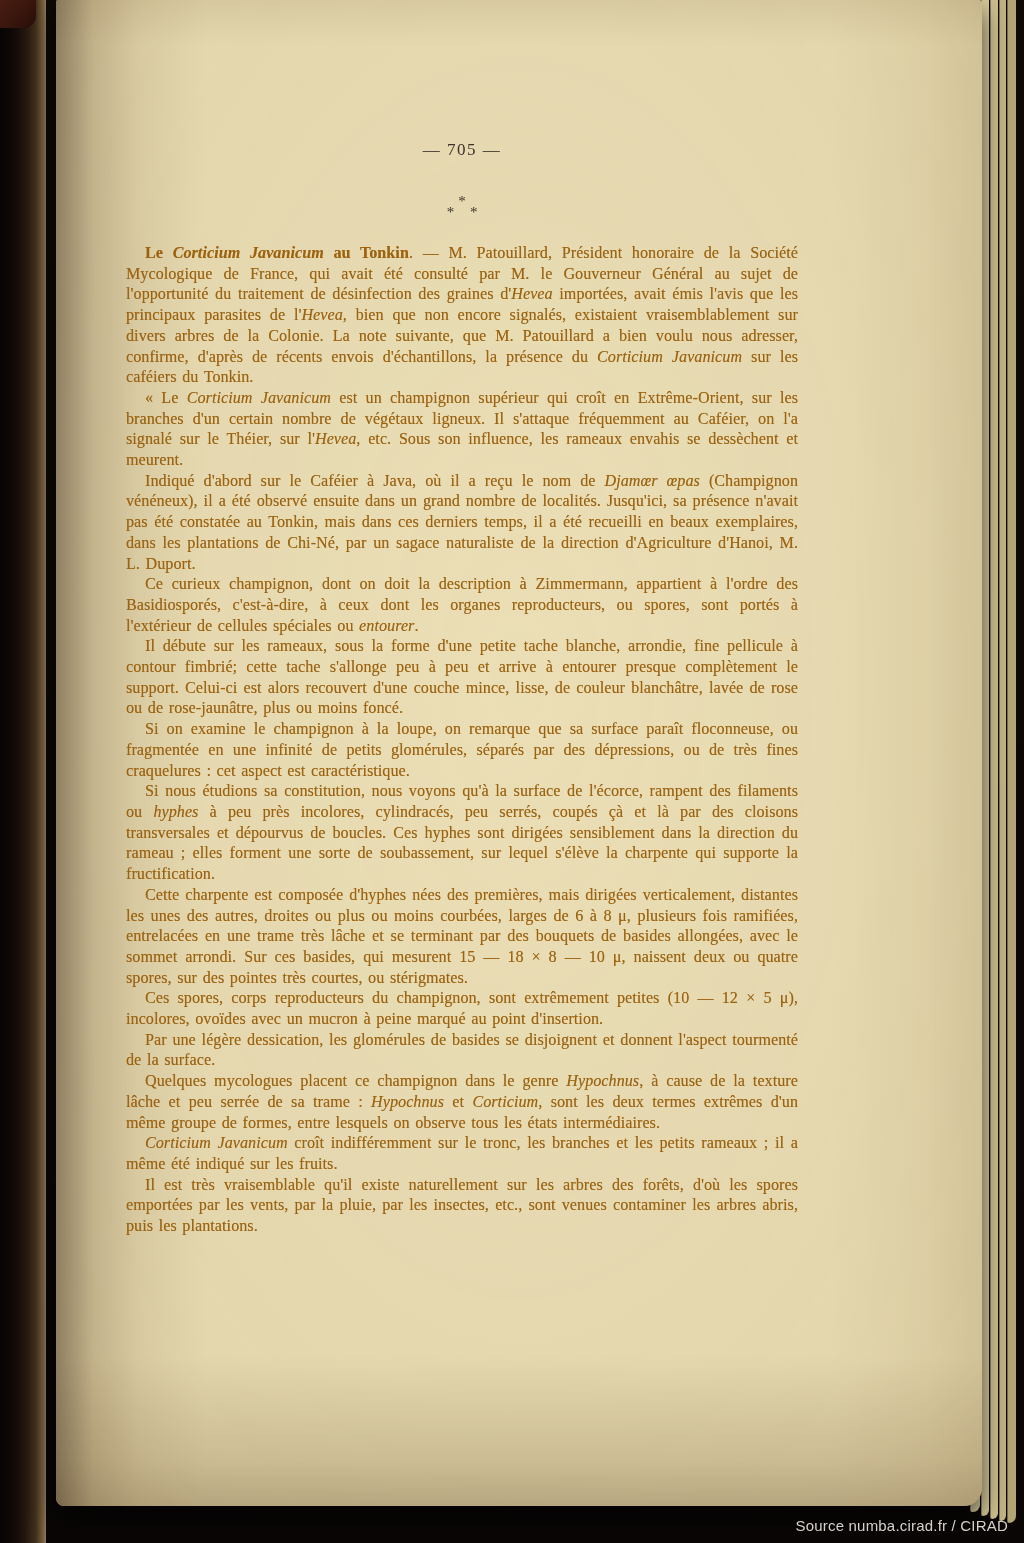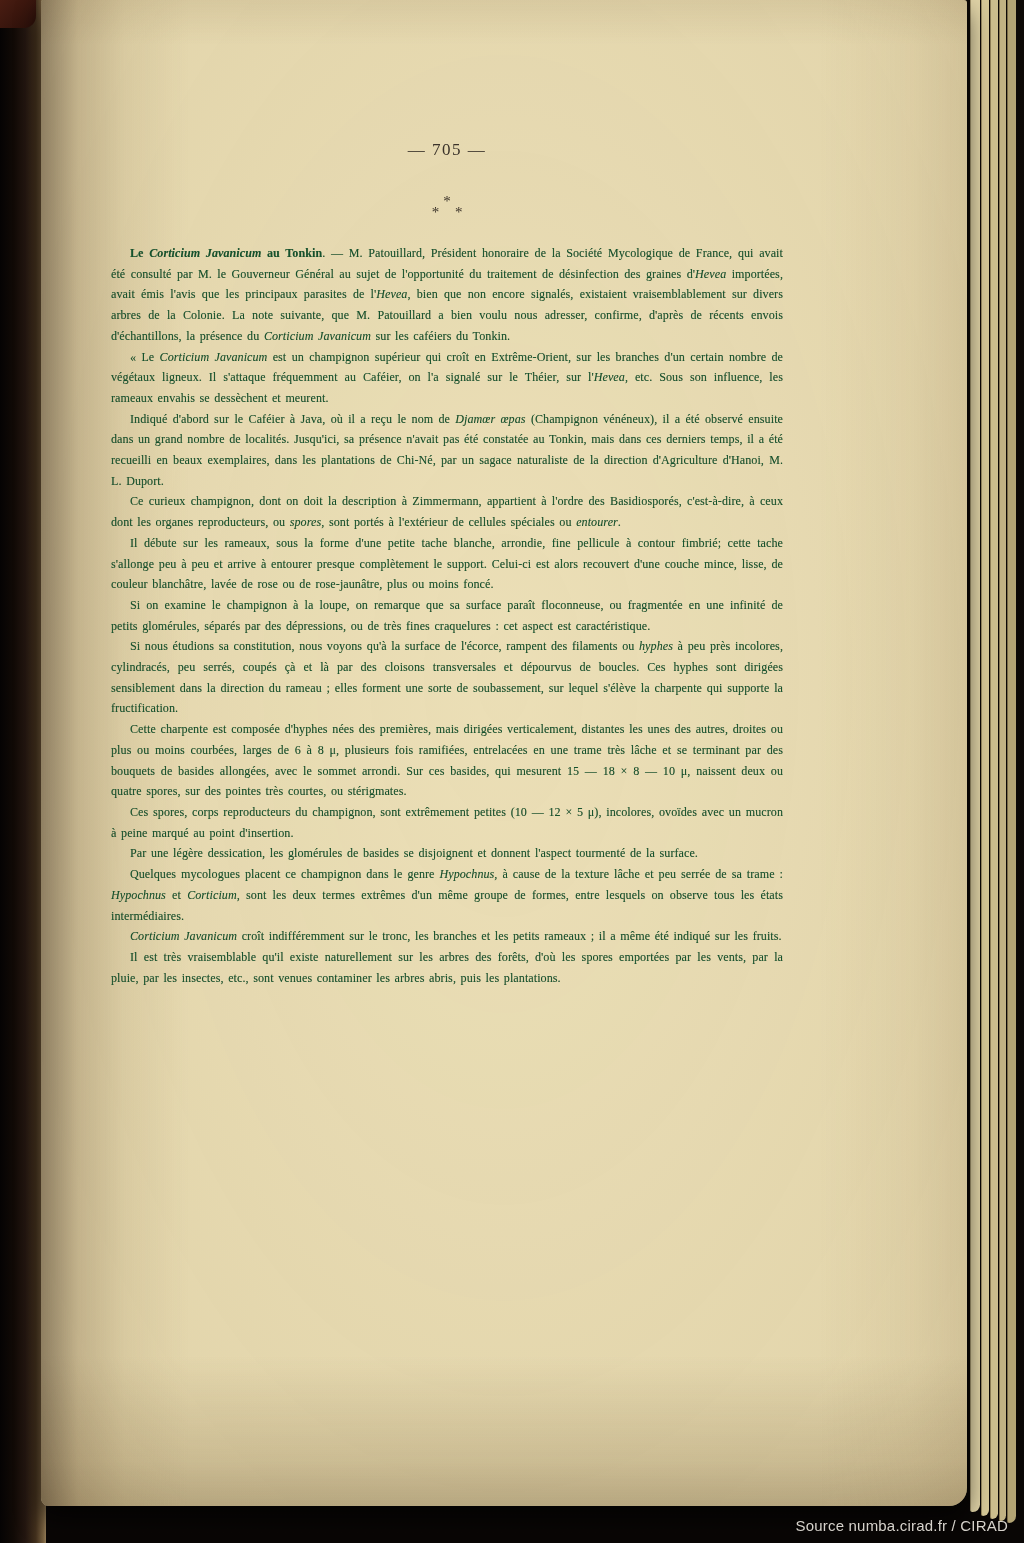--- a/index.html
+++ b/index.html
@@ -21,21 +21,21 @@
       #050303 0%, #110a06 30%, #231610 55%, #42301d 78%, #77603f 94%, #937b56 100%);
   }
   .cover-corner {
     position: absolute; left: 0; top: 0; width: 36px; height: 28px;
     background: linear-gradient(135deg, #4a1d12, #290f09);
     border-bottom-right-radius: 12px;
   }
 
   
   .page {
-    position: absolute; left: 41px; top: 0; width: 926px; height: 1506px;
+    position: absolute; left: 56px; top: 0; width: 926px; height: 1506px;
     background: #e9dcb2;
     border-radius: 2px 3px 18px 8px;
     box-shadow: 0 12px 24px rgba(0,0,0,0.65);
   }
   .page::before {
     content: ""; position: absolute; inset: 0; border-radius: inherit; pointer-events: none;
     background:
       linear-gradient(to right,
         rgba(50,32,16,0.48) 0%, rgba(92,66,36,0.24) 4%, rgba(120,95,55,0.10) 9%,
         rgba(120,95,55,0) 16%, rgba(120,95,55,0) 84%,
@@ -62,21 +62,21 @@
   }
   .asterism {
     position: absolute; left: 70px; top: 196px; width: 672px;
     text-align: center; color: #3b332a; font-size: 15px; line-height: 11px;
   }
   .asterism .a2 { letter-spacing: 6px; padding-left: 6px; }
 
   .text-block { position: absolute; left: 70px; top: 243px; width: 672px; }
   .text-block p {
     margin: 0; text-indent: 19px; text-align: justify;
-    font-size: 12px; line-height: 20.7px; color: #14532d;
+    font-size: 16px; line-height: 20.7px; color: #a16207;
     word-spacing: 1.5px; letter-spacing: 0.1px;
     text-shadow: 0.2px 0.2px 0 rgba(60,48,35,0.35);
     hyphens: auto;
   }
 
   
   .watermark {
     position: absolute; right: 16px; bottom: 9px; z-index: 20;
     font-family: "Liberation Sans", sans-serif;
     font-size: 15px; color: #d6d2cb; letter-spacing: 0.2px;
@@ -99,21 +99,21 @@
   <div class="page">
     <div class="page-number">— 705 —</div>
     <div class="asterism">
       <div class="a1">*</div>
       <div class="a2">*  *</div>
     </div>
     <div class="text-block">
         <p><span style="font-weight: bold;">Le </span><span style="font-weight: bold; font-style: italic;">Corticium Javanicum</span><span style="font-weight: bold;"> au Tonkin</span><span>. — M. Patouillard, Président honoraire de la Société Mycologique de France, qui avait été consulté par M. le Gouverneur Général au sujet de l'opportunité du traitement de désinfection des graines d'</span><span style="font-style: italic;">Hevea</span><span> importées, avait émis l'avis que les principaux parasites de l'</span><span style="font-style: italic;">Hevea</span><span>, bien que non encore signalés, existaient vraisemblablement sur divers arbres de la Colonie. La note suivante, que M. Patouillard a bien voulu nous adresser, confirme, d'après de récents envois d'échantillons, la présence du </span><span style="font-style: italic;">Corticium Javanicum</span><span> sur les caféiers du Tonkin.</span></p>
         <p><span>« Le </span><span style="font-style: italic;">Corticium Javanicum</span><span> est un champignon supérieur qui croît en Extrême-Orient, sur les branches d'un certain nombre de végétaux ligneux. Il s'attaque fréquemment au Caféier, on l'a signalé sur le Théier, sur l'</span><span style="font-style: italic;">Hevea</span><span>, etc. Sous son influence, les rameaux envahis se dessèchent et meurent.</span></p>
         <p><span>Indiqué d'abord sur le Caféier à Java, où il a reçu le nom de </span><span style="font-style: italic;">Djamœr œpas</span><span> (Champignon vénéneux), il a été observé ensuite dans un grand nombre de localités. Jusqu'ici, sa présence n'avait pas été constatée au Tonkin, mais dans ces derniers temps, il a été recueilli en beaux exemplaires, dans les plantations de Chi-Né, par un sagace naturaliste de la direction d'Agriculture d'Hanoi, M. L. Duport.</span></p>
-        <p><span>Ce curieux champignon, dont on doit la description à Zimmermann, appartient à l'ordre des Basidiosporés, c'est-à-dire, à ceux dont les organes reproducteurs, ou </span><span style="font-style: italic;">spores</span><span>, sont portés à l'extérieur de cellules spéciales ou </span><span style="font-style: italic;">entourer</span><span>.</span></p>
+        <p><span>Ce curieux champignon, dont on doit la description à Zimmermann, appartient à l'ordre des Basidiosporés, c'est-à-dire, à ceux dont les organes reproducteurs, ou </span><span style="">spores</span><span>, sont portés à l'extérieur de cellules spéciales ou </span><span style="font-style: italic;">entourer</span><span>.</span></p>
         <p><span>Il débute sur les rameaux, sous la forme d'une petite tache blanche, arrondie, fine pellicule à contour fimbrié; cette tache s'allonge peu à peu et arrive à entourer presque complètement le support. Celui-ci est alors recouvert d'une couche mince, lisse, de couleur blanchâtre, lavée de rose ou de rose-jaunâtre, plus ou moins foncé.</span></p>
         <p><span>Si on examine le champignon à la loupe, on remarque que sa surface paraît floconneuse, ou fragmentée en une infinité de petits glomérules, séparés par des dépressions, ou de très fines craquelures : cet aspect est caractéristique.</span></p>
         <p><span>Si nous étudions sa constitution, nous voyons qu'à la surface de l'écorce, rampent des filaments ou </span><span style="font-style: italic;">hyphes</span><span> à peu près incolores, cylindracés, peu serrés, coupés çà et là par des cloisons transversales et dépourvus de boucles. Ces hyphes sont dirigées sensiblement dans la direction du rameau ; elles forment une sorte de soubassement, sur lequel s'élève la charpente qui supporte la fructification.</span></p>
         <p><span>Cette charpente est composée d'hyphes nées des premières, mais dirigées verticalement, distantes les unes des autres, droites ou plus ou moins courbées, larges de 6 à 8 μ, plusieurs fois ramifiées, entrelacées en une trame très lâche et se terminant par des bouquets de basides allongées, avec le sommet arrondi. Sur ces basides, qui mesurent 15 — 18 × 8 — 10 μ, naissent deux ou quatre spores, sur des pointes très courtes, ou stérigmates.</span></p>
         <p><span>Ces spores, corps reproducteurs du champignon, sont extrêmement petites (10 — 12 × 5 μ), incolores, ovoïdes avec un mucron à peine marqué au point d'insertion.</span></p>
         <p><span>Par une légère dessication, les glomérules de basides se disjoignent et donnent l'aspect tourmenté de la surface.</span></p>
         <p><span>Quelques mycologues placent ce champignon dans le genre </span><span style="font-style: italic;">Hypochnus</span><span>, à cause de la texture lâche et peu serrée de sa trame : </span><span style="font-style: italic;">Hypochnus</span><span> et </span><span style="font-style: italic;">Corticium</span><span>, sont les deux termes extrêmes d'un même groupe de formes, entre lesquels on observe tous les états intermédiaires.</span></p>
         <p><span style="font-style: italic;">Corticium Javanicum</span><span> croît indifféremment sur le tronc, les branches et les petits rameaux ; il a même été indiqué sur les fruits.</span></p>
         <p><span>Il est très vraisemblable qu'il existe naturellement sur les arbres des forêts, d'où les spores emportées par les vents, par la pluie, par les insectes, etc., sont venues contaminer les arbres abris, puis les plantations.</span></p>
       </div>

